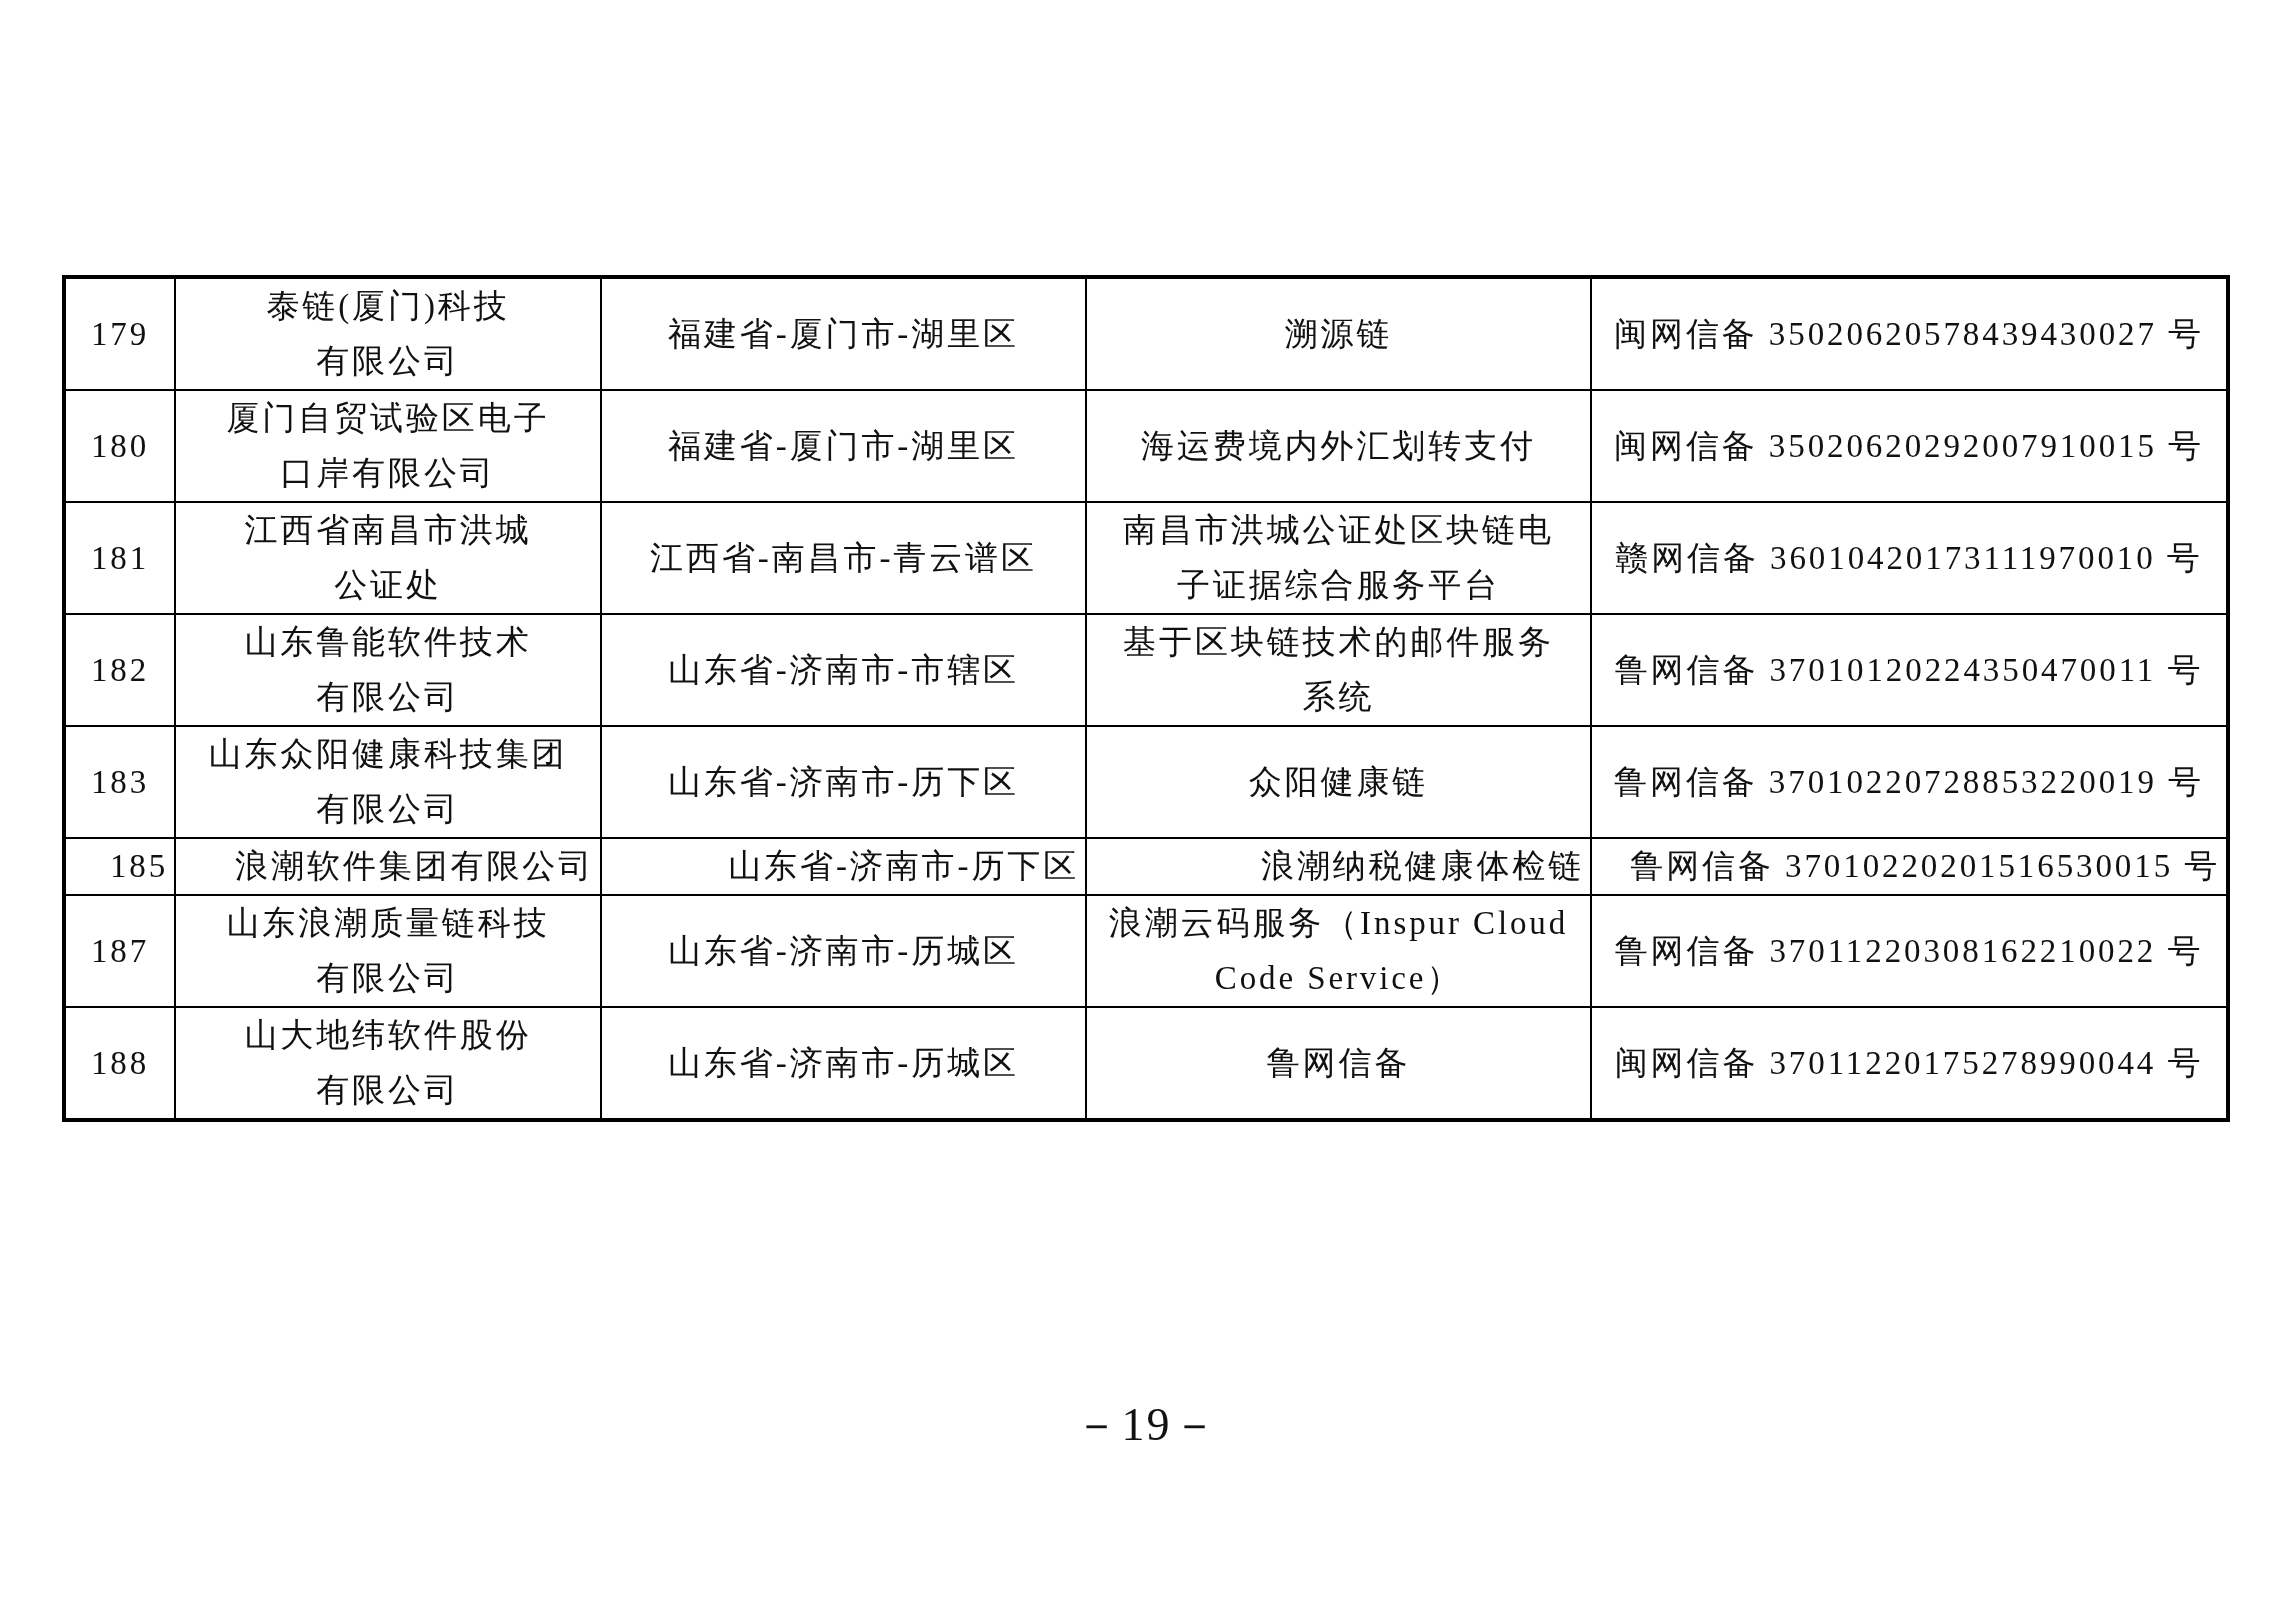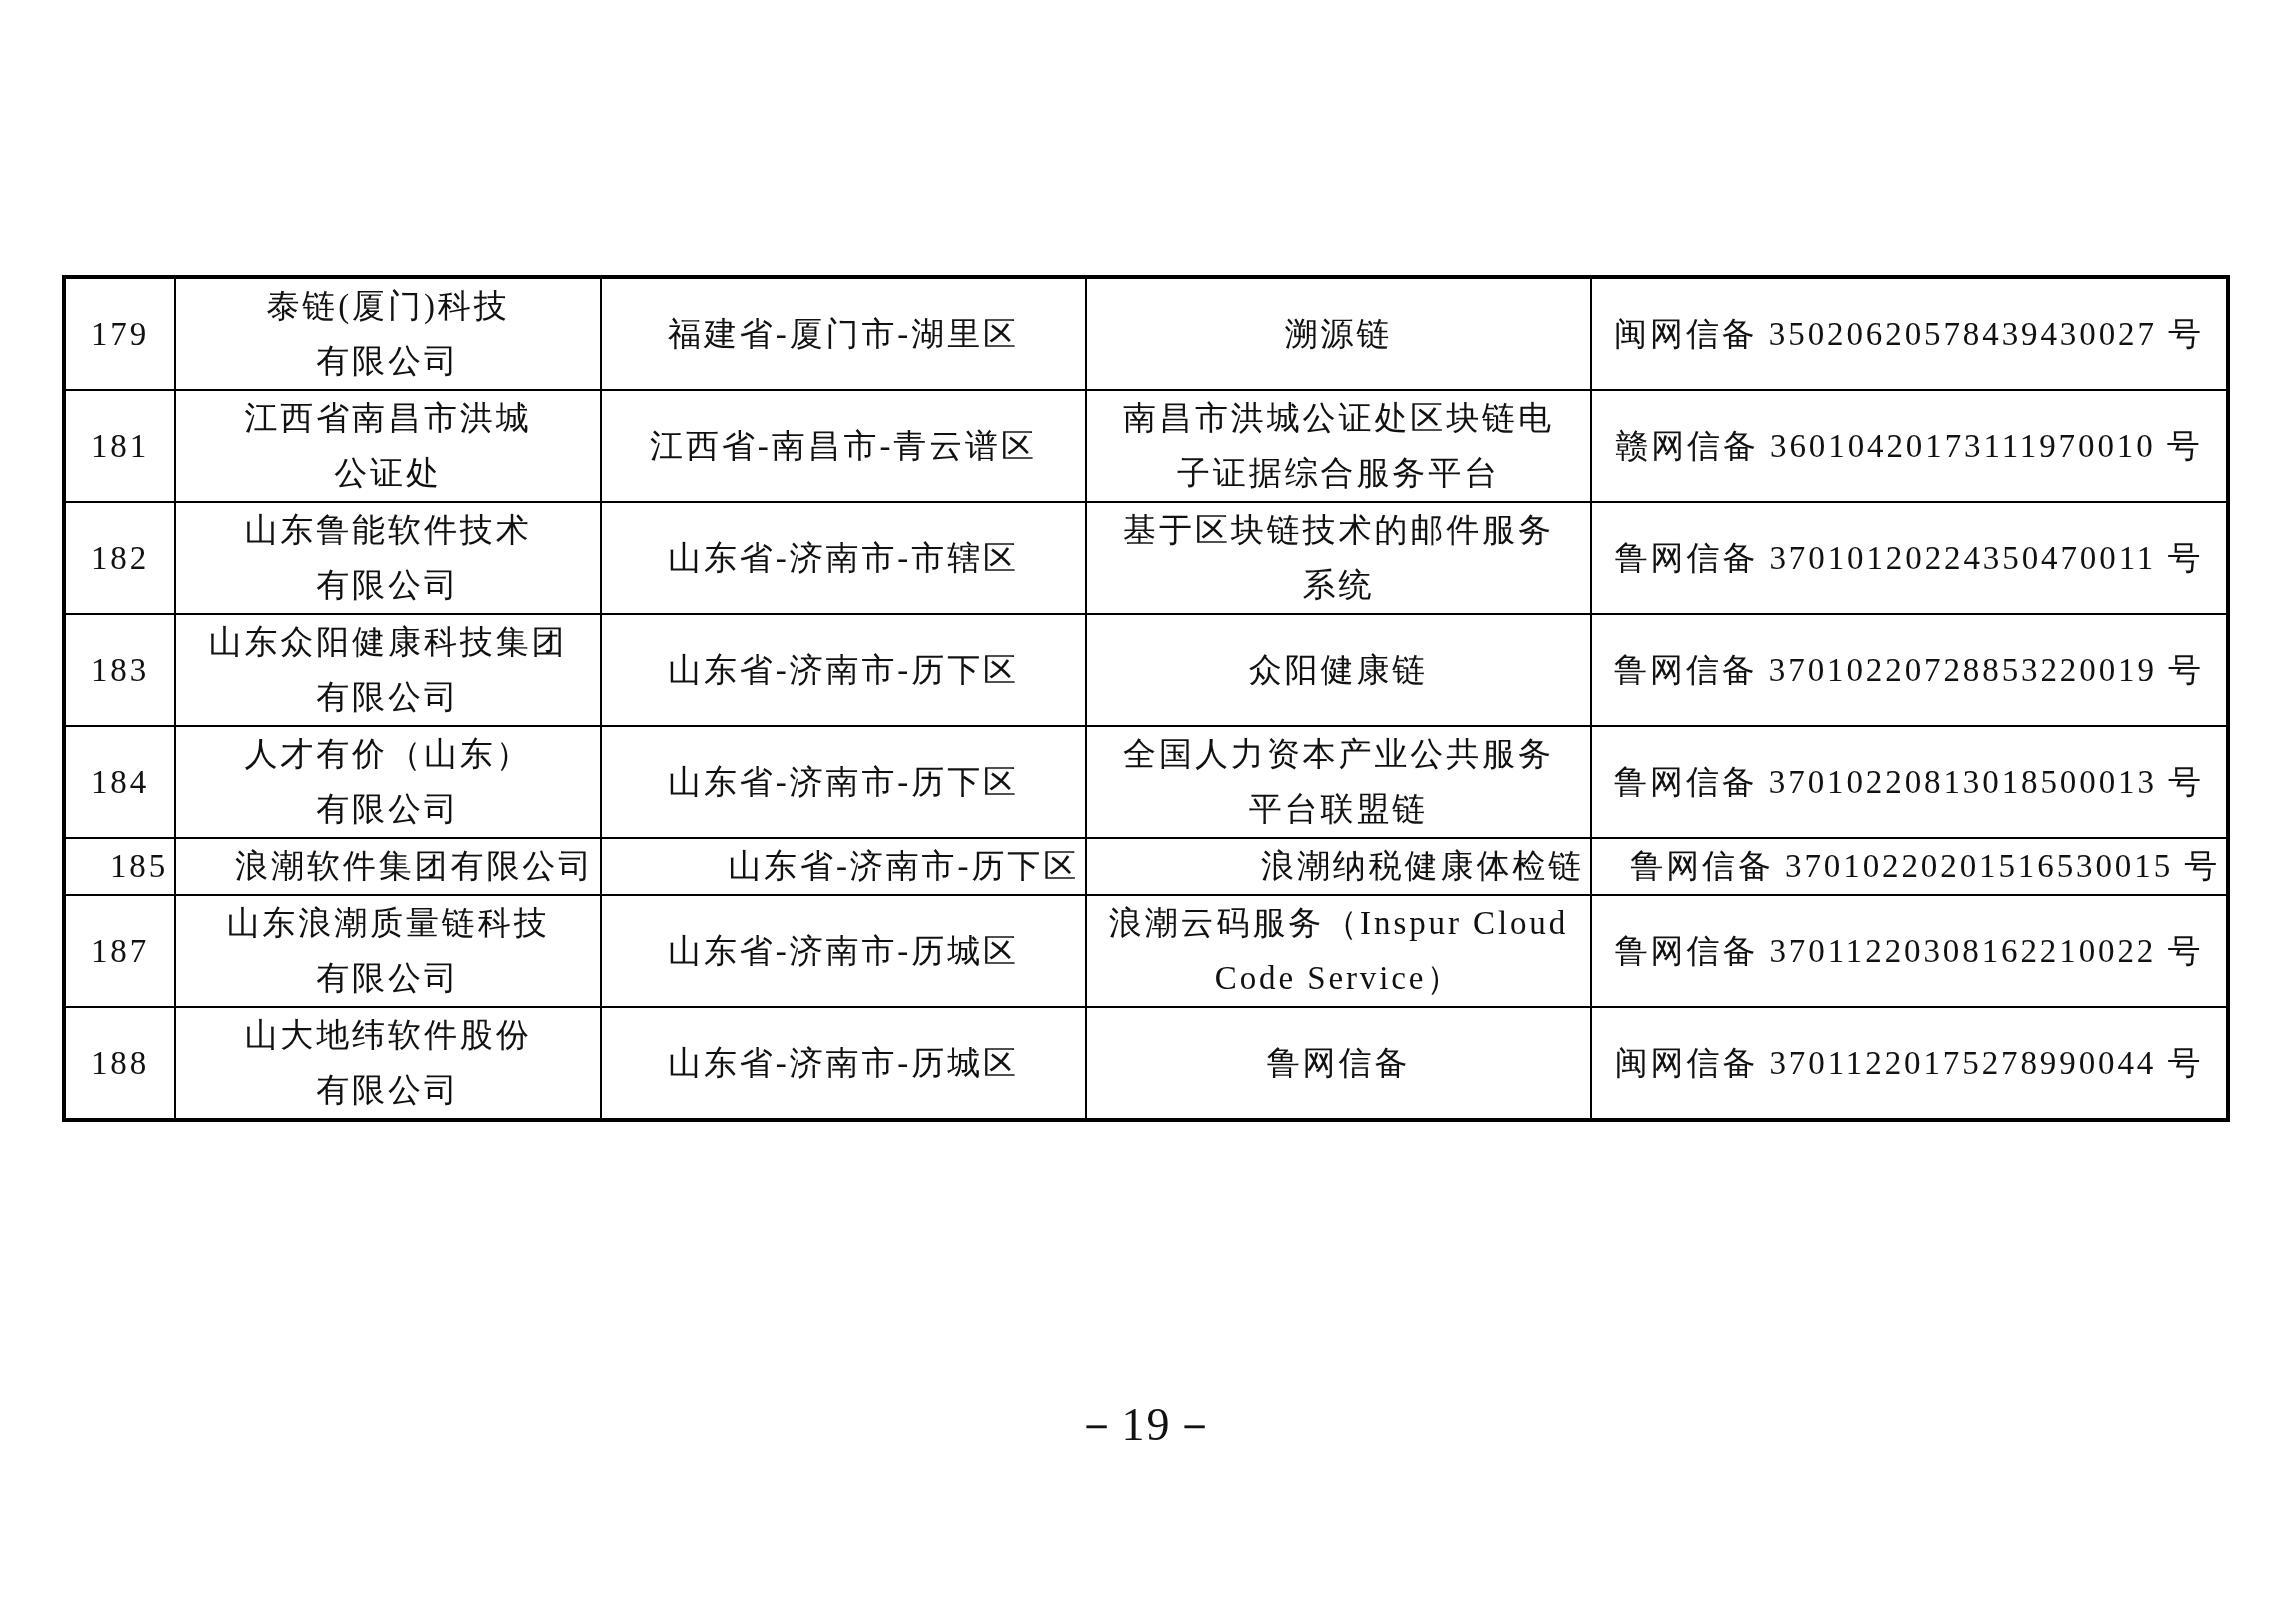--- a/index.html
+++ b/index.html
@@ -75,20 +75,32 @@
             <span class="line">泰链(厦门)科技</span>
             <span class="line">有限公司</span>
           </td>
           <td>福建省-厦门市-湖里区</td>
           <td>
             <span class="line">溯源链</span>
           </td>
           <td class="c-record">闽网信备 35020620578439430027 号</td>
         </tr>
         <tr class="tall">
+          <td class="c-no">180</td>
+          <td>
+            <span class="line">厦门自贸试验区电子</span>
+            <span class="line">口岸有限公司</span>
+          </td>
+          <td>福建省-厦门市-湖里区</td>
+          <td>
+            <span class="line">海运费境内外汇划转支付</span>
+          </td>
+          <td class="c-record">闽网信备 35020620292007910015 号</td>
+        </tr>
+        <tr class="tall">
           <td class="c-no">181</td>
           <td>
             <span class="line">江西省南昌市洪城</span>
             <span class="line">公证处</span>
           </td>
           <td>江西省-南昌市-青云谱区</td>
           <td>
             <span class="line">南昌市洪城公证处区块链电</span>
             <span class="line">子证据综合服务平台</span>
           </td>
@@ -111,33 +123,20 @@
           <td class="c-no">183</td>
           <td>
             <span class="line">山东众阳健康科技集团</span>
             <span class="line">有限公司</span>
           </td>
           <td>山东省-济南市-历下区</td>
           <td>
             <span class="line">众阳健康链</span>
           </td>
           <td class="c-record">鲁网信备 37010220728853220019 号</td>
-        </tr>
-        <tr class="tall">
-          <td class="c-no">184</td>
-          <td>
-            <span class="line">人才有价（山东）</span>
-            <span class="line">有限公司</span>
-          </td>
-          <td>山东省-济南市-历下区</td>
-          <td>
-            <span class="line">全国人力资本产业公共服务</span>
-            <span class="line">平台联盟链</span>
-          </td>
-          <td class="c-record">鲁网信备 37010220813018500013 号</td>
         </tr>
         <tr class="short">
           <td class="c-no">185</td>
           <td>
             <span class="line">浪潮软件集团有限公司</span>
           </td>
           <td>山东省-济南市-历下区</td>
           <td>
             <span class="line">浪潮纳税健康体检链</span>
           </td>

